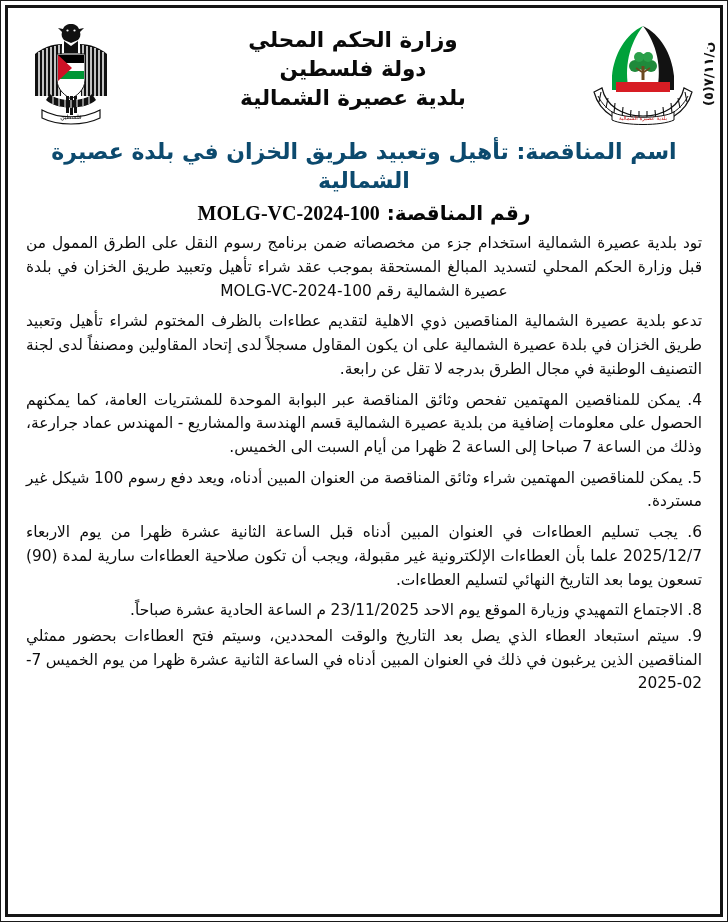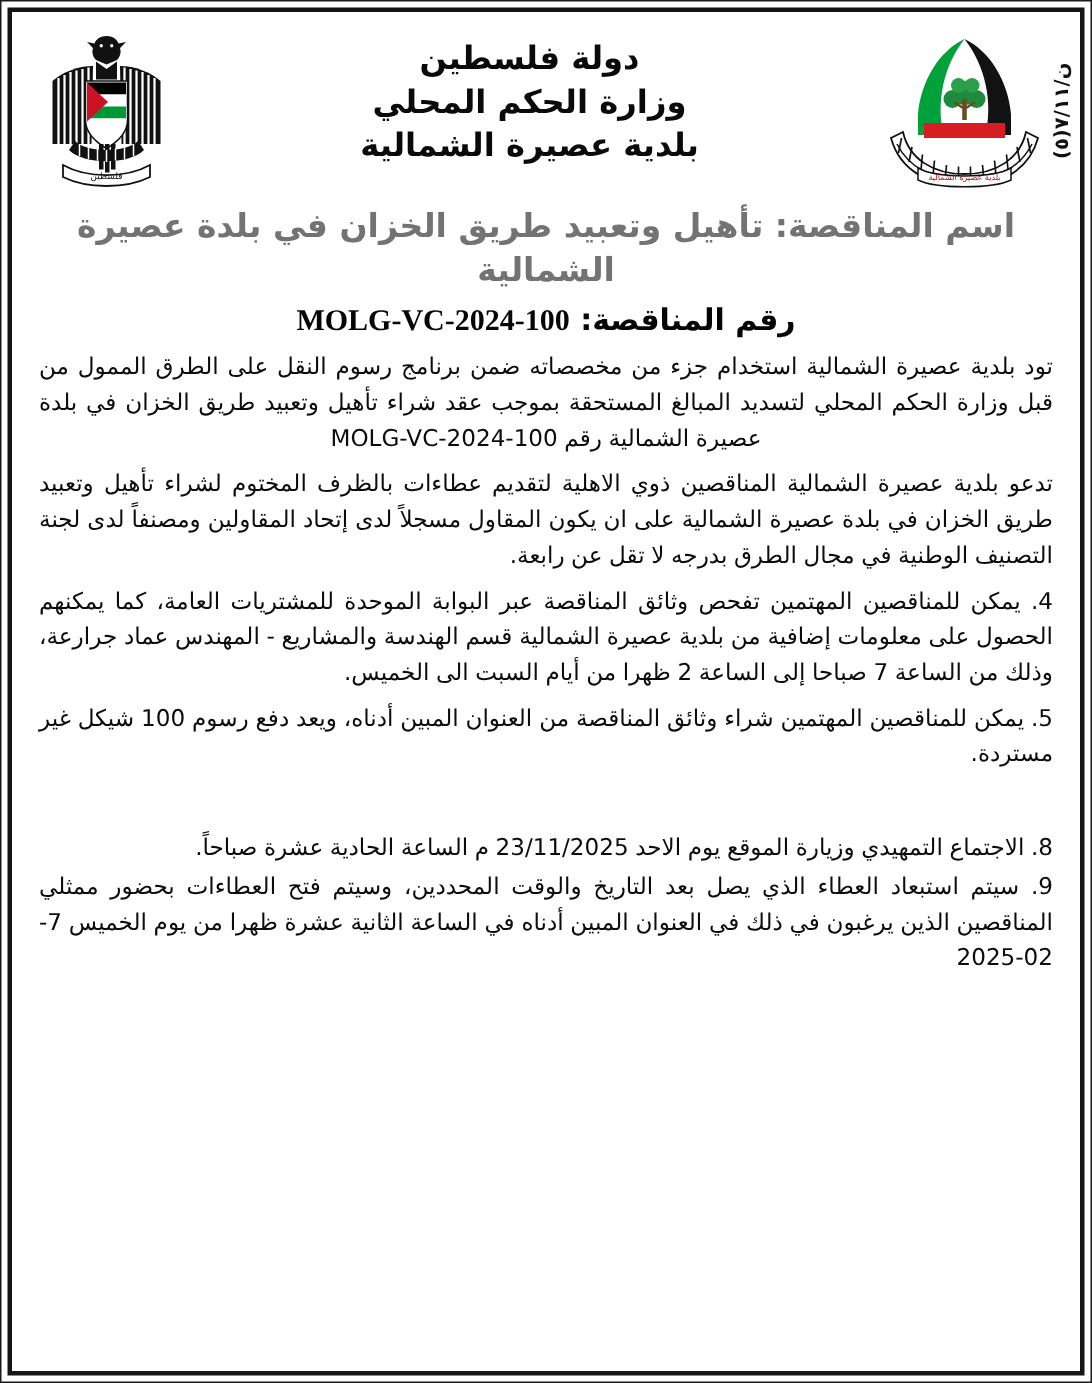--- a/index.html
+++ b/index.html
@@ -99,21 +99,21 @@
     direction: rtl;
     text-align: center;
     line-height: 18px;
   }
 
   
   .tender-name {
     text-align: center;
     font-size: 22px;
     font-weight: bold;
-    color: #737373;
+    color: #0c4a6e;
     margin: 4px 0 2px 0;
     line-height: 1.3;
     padding: 0 6px;
   }
   .tender-number {
     text-align: center;
     font-size: 20px;
     font-weight: bold;
     color: #060606;
     margin: 4px 0 6px 0;
@@ -141,21 +141,21 @@
     font-weight: normal;
     line-height: 1.54;
     color: #0c0c0c;
     text-align: justify;
     text-align-last: right;
     word-spacing: -0.5px;
   }
   p.para.center-last {
     text-align-last: center;
   }
-  p.tight { margin-bottom: 2px; margin-top: 32px; }
+  p.tight { margin-bottom: 2px; }
   .ltr {
     direction: ltr;
     unicode-bidi: embed;
   }
 </style>
 </head>
 <body>
 
 <div class="page">
   <div class="frame">
@@ -227,22 +227,22 @@
             </g>
 
             <g>
               <path d="M14 90 C30 99 56 99 72 90 L72 98 C56 106 30 106 14 98 Z" fill="#fff" stroke="#111" stroke-width="1.2"></path>
               <text x="43" y="99" font-size="6" text-anchor="middle" fill="#111" font-family="DejaVu Sans, sans-serif">فلسطين</text>
             </g>
           </svg>
         </div>
 
         <div class="header-titles">
+          <div>وزارة الحكم المحلي</div>
           <div>دولة فلسطين</div>
-          <div>وزارة الحكم المحلي</div>
           <div>بلدية عصيرة الشمالية</div>
         </div>
 
         <div class="munilogo">
           <svg viewBox="0 0 118 108" width="118" height="108" aria-hidden="true">
 
             <path d="M59 6 C42 14 30 34 28 56 L28 70 L90 70 L90 56 C88 34 76 14 59 6 Z" fill="#ffffff"></path>
             <path d="M59 6 C42 14 30 34 28 56 L28 70 L45 70 C40 48 45 24 59 6 Z" fill="#00a13a"></path>
             <path d="M59 6 C76 14 88 34 90 56 L90 70 L73 70 C78 48 73 24 59 6 Z" fill="#121212"></path>
 
@@ -296,20 +296,21 @@
       <div class="tender-number">
         <span>رقم المناقصة:</span>
         <span class="ltr">MOLG-VC-2024-100</span>
       </div>
 
       <div class="body-block">
         <p class="para center-last">تود بلدية عصيرة الشمالية استخدام جزء من مخصصاته ضمن برنامج رسوم النقل على الطرق الممول من قبل وزارة الحكم المحلي لتسديد المبالغ المستحقة بموجب عقد شراء تأهيل وتعبيد طريق الخزان في بلدة عصيرة الشمالية رقم MOLG-VC-2024-100</p>
         <p class="para">تدعو بلدية عصيرة الشمالية المناقصين ذوي الاهلية لتقديم عطاءات بالظرف المختوم لشراء تأهيل وتعبيد طريق الخزان في بلدة عصيرة الشمالية على ان يكون المقاول مسجلاً لدى إتحاد المقاولين ومصنفاً لدى لجنة التصنيف الوطنية في مجال الطرق بدرجه لا تقل عن رابعة.</p>
         <p class="para">4. يمكن للمناقصين المهتمين تفحص وثائق المناقصة عبر البوابة الموحدة للمشتريات العامة، كما يمكنهم الحصول على معلومات إضافية من بلدية عصيرة الشمالية قسم الهندسة والمشاريع - المهندس عماد جرارعة، وذلك من الساعة 7 صباحا إلى الساعة 2 ظهرا من أيام السبت الى الخميس.</p>
         <p class="para">5. يمكن للمناقصين المهتمين شراء وثائق المناقصة من العنوان المبين أدناه، ويعد دفع رسوم 100 شيكل غير مستردة.</p>
+        <p class="para">6. يجب تسليم العطاءات في العنوان المبين أدناه قبل الساعة الثانية عشرة ظهرا من يوم الاربعاء 2025/12/7 علما بأن العطاءات الإلكترونية غير مقبولة، ويجب أن تكون صلاحية العطاءات سارية لمدة (90) تسعون يوما بعد التاريخ النهائي لتسليم العطاءات.</p>
         <p class="para tight">8. الاجتماع التمهيدي وزيارة الموقع يوم الاحد 23/11/2025 م الساعة الحادية عشرة صباحاً.</p>
         <p class="para">9. سيتم استبعاد العطاء الذي يصل بعد التاريخ والوقت المحددين، وسيتم فتح العطاءات بحضور ممثلي المناقصين الذين يرغبون في ذلك في العنوان المبين أدناه في الساعة الثانية عشرة ظهرا من يوم الخميس 7-02-2025</p>
 
       </div>
 
     </div>
   </div>
 </div>
 
 </body></html>

